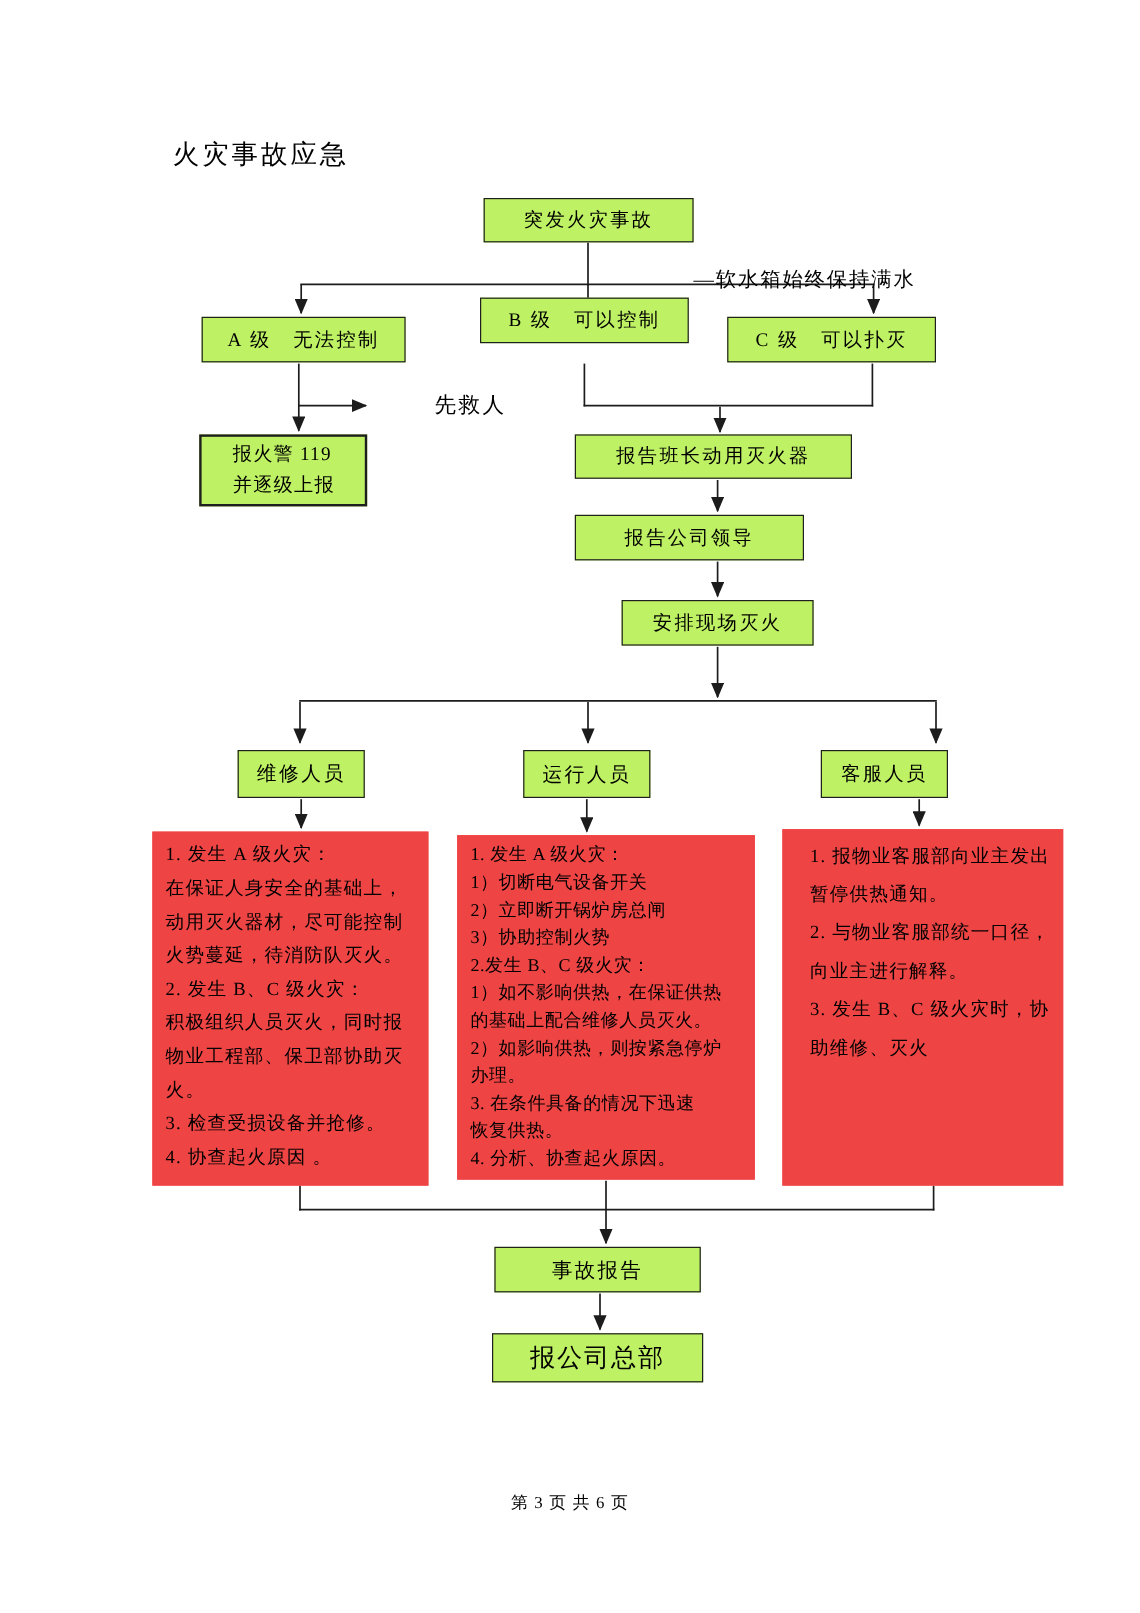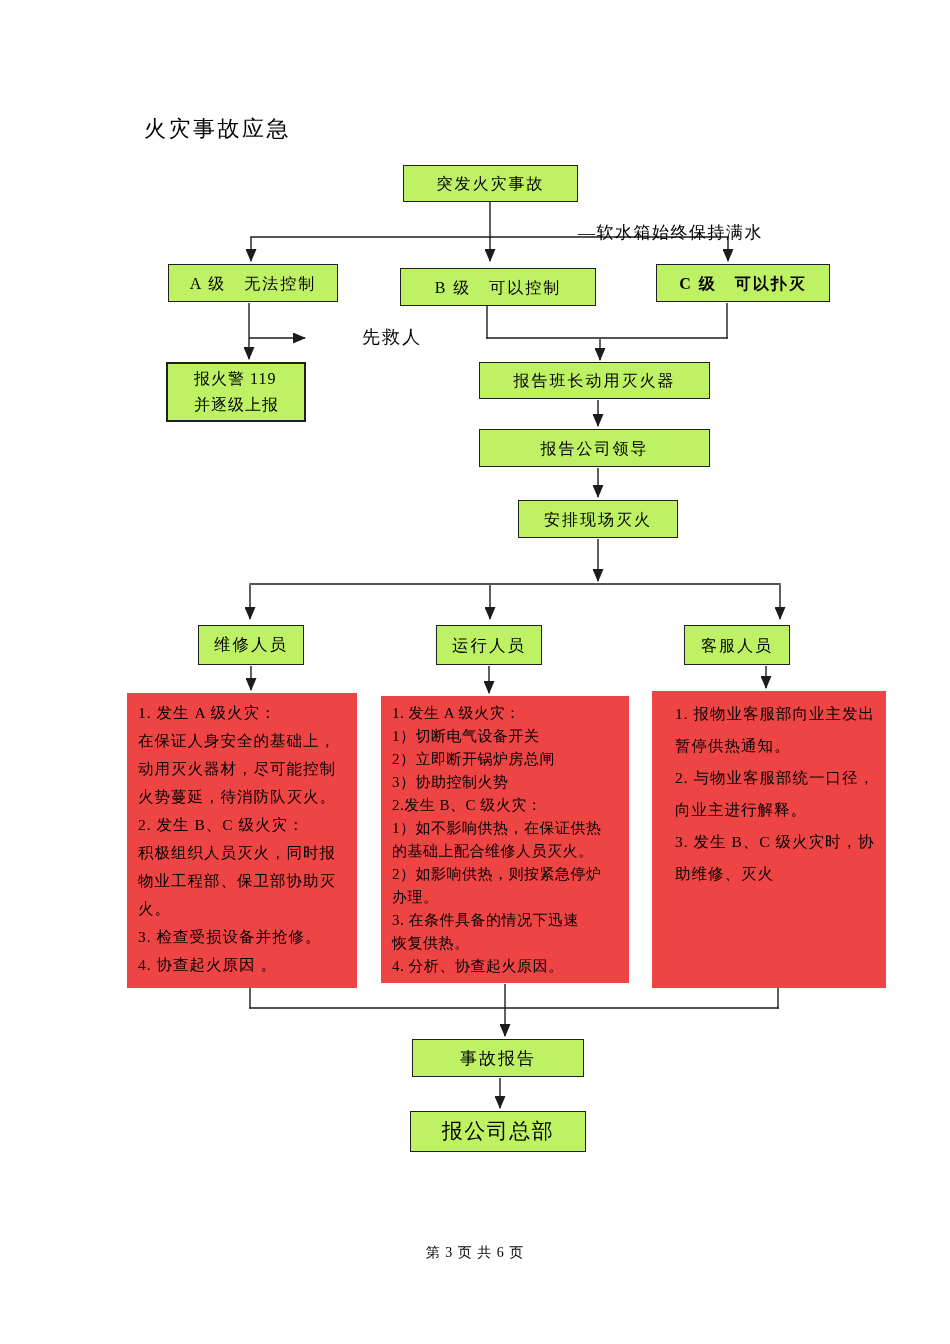--- a/index.html
+++ b/index.html
@@ -71,30 +71,30 @@
       <line x1="500" y1="1078" x2="500" y2="1108" marker-end="url(#arw)"></line>
     </g>
   </svg>
 
   <div class="lbl title" style="left:144px;top:114px;">火灾事故应急</div>
 
   <div class="fbox" style="left:403px;top:165px;width:175px;height:37px;">突发火灾事故</div>
   <div class="lbl" style="left:578px;top:177px;font-size:17px;letter-spacing:1.5px;margin-top:44px;">—软水箱始终保持满水</div>
 
   <div class="fbox" style="left:168px;top:264px;width:170px;height:38px;">A 级　无法控制</div>
-  <div class="fbox" style="left:400px;top:268px;width:196px;height:38px;">B 级　可以控制</div>
-  <div class="fbox" style="left:656px;top:264px;width:174px;height:38px;font-weight:bold;">C 级　可以扑灭</div>
+  <div class="fbox" style="left:400px;top:248px;width:174px;height:38px;">B 级　可以控制</div>
+  <div class="fbox" style="left:606px;top:264px;width:174px;height:38px;">C 级　可以扑灭</div>
 
   <div class="lbl" style="left:362px;top:325px;font-size:18px;letter-spacing:2px;">先救人</div>
 
   <div class="fbox" style="left:166px;top:362px;width:140px;height:60px;border-width:2px;justify-content:flex-start;text-align:left;padding-left:26px;line-height:26px;letter-spacing:1px;">报火警 119
 并逐级上报</div>
 
   <div class="fbox" style="left:479px;top:362px;width:231px;height:37px;">报告班长动用灭火器</div>
-  <div class="fbox" style="left:479px;top:429px;width:231px;height:38px;">报告公司领导</div>
+  <div class="fbox" style="left:479px;top:429px;width:191px;height:38px;">报告公司领导</div>
   <div class="fbox" style="left:518px;top:500px;width:160px;height:38px;">安排现场灭火</div>
 
   <div class="fbox" style="left:198px;top:625px;width:106px;height:40px;font-size:16.5px;font-family:Liberation Mono, monospace;">维修人员</div>
   <div class="fbox" style="left:436px;top:625px;width:106px;height:40px;font-size:16.5px;">运行人员</div>
   <div class="fbox" style="left:684px;top:625px;width:106px;height:40px;font-size:16px;">客服人员</div>
 
   <div class="dbox" style="left:127px;top:693px;width:230px;height:295px;line-height:28px;">1. 发生 A 级火灾：
 在保证人身安全的基础上，
 动用灭火器材，尽可能控制
 火势蔓延，待消防队灭火。

